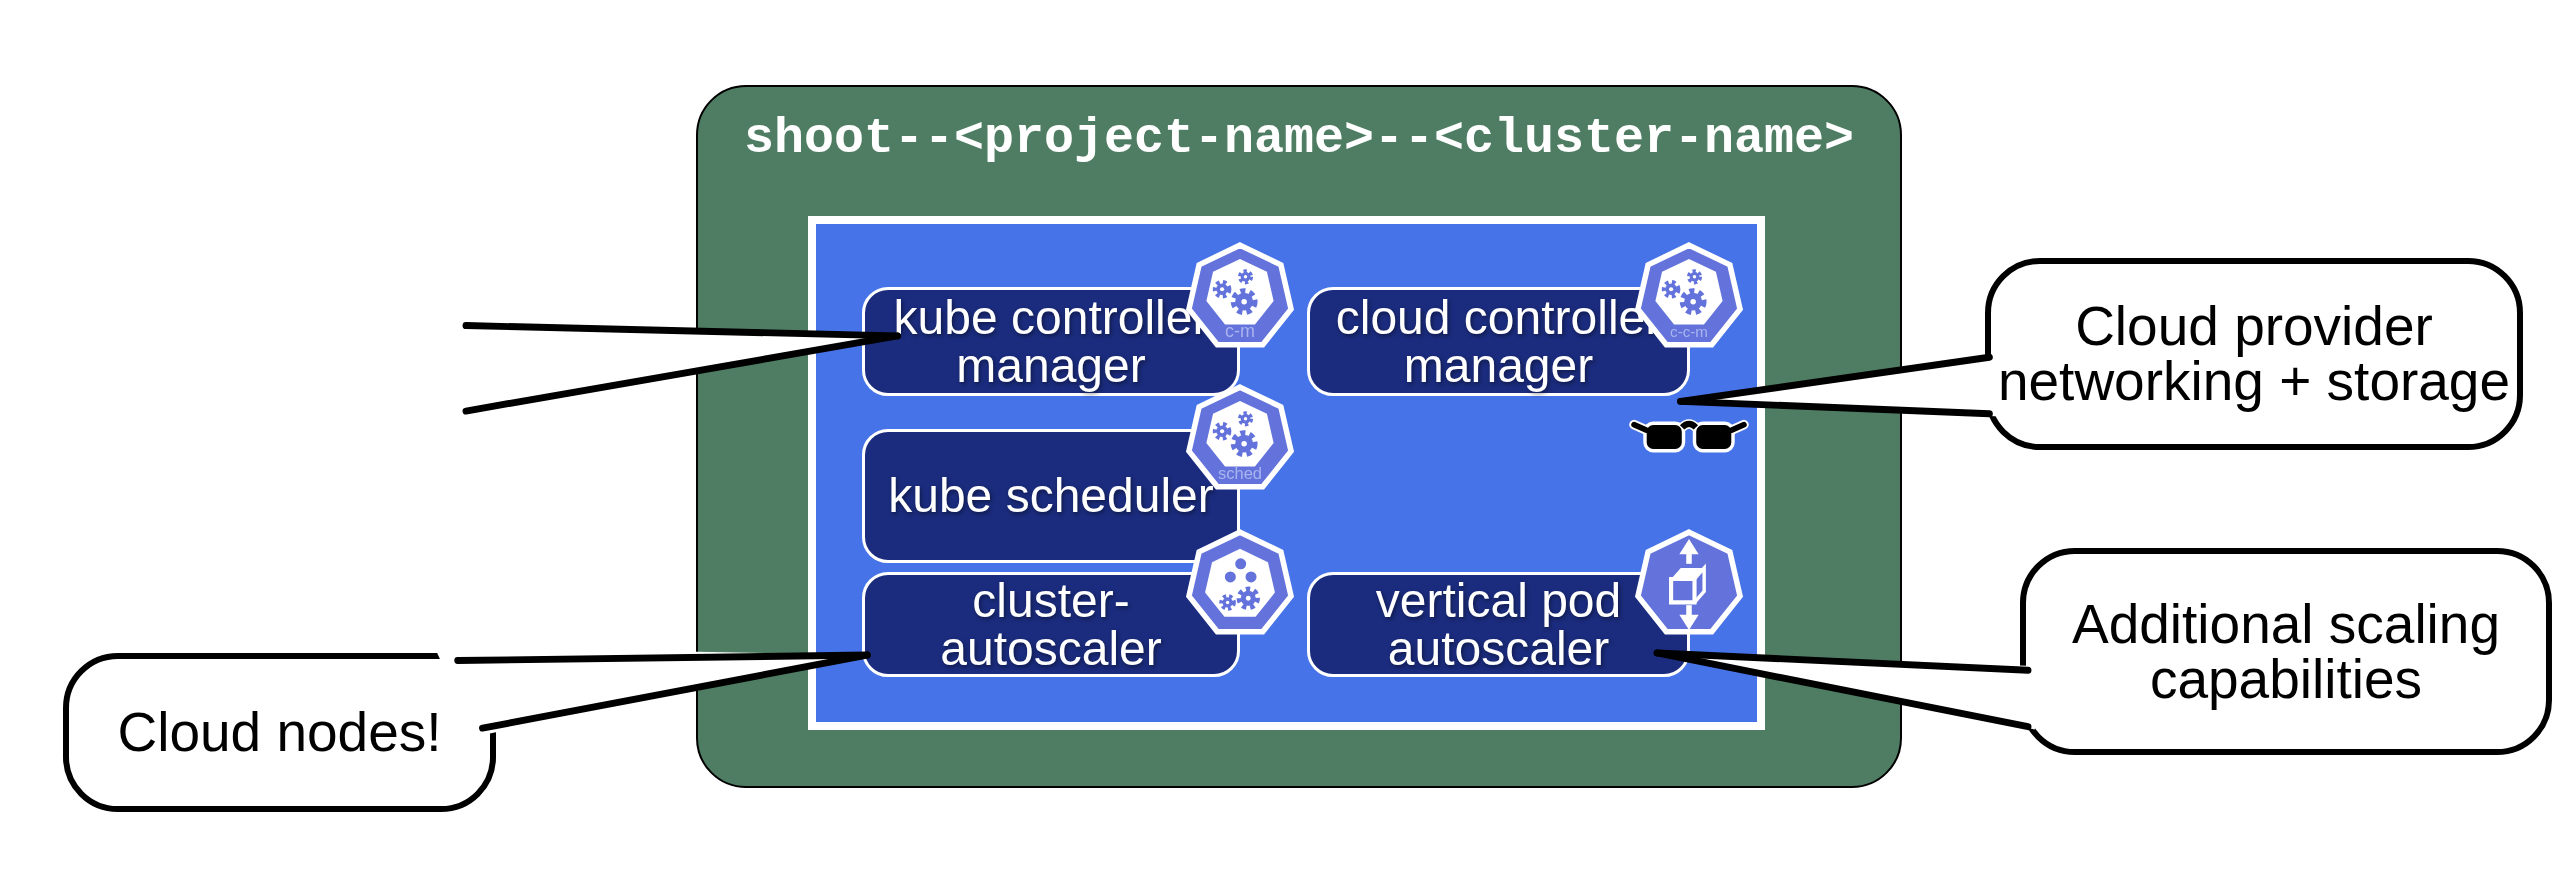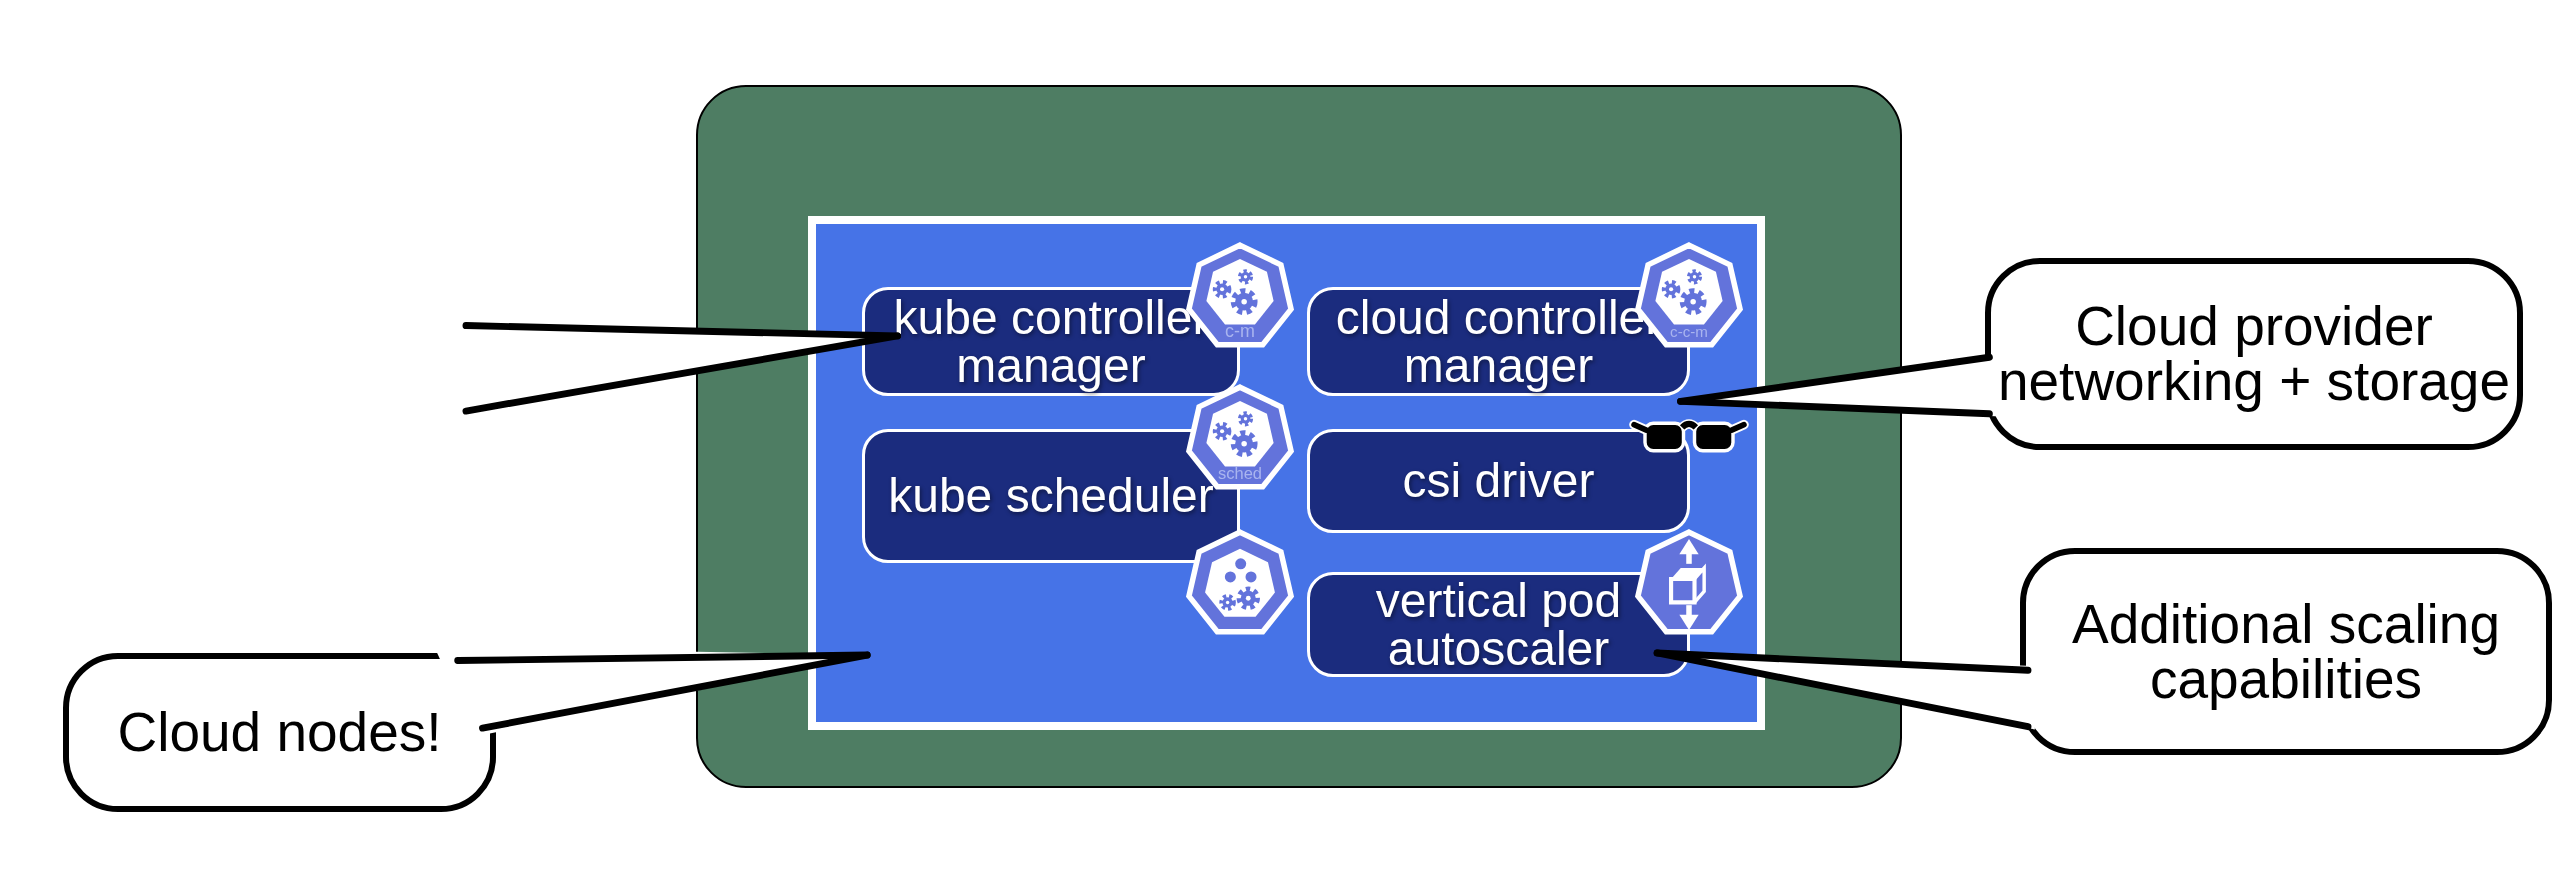--- a/index.html
+++ b/index.html
@@ -61,36 +61,37 @@
   .tails{position:absolute;left:0;top:0;width:2576px;height:891px;pointer-events:none;}
   .tail-fill{fill:#ffffff;}
   .tail-edge{stroke:#000;stroke-width:10;stroke-linecap:round;fill:none;}
 </style>
 </head>
 <body>
 
 <div class="canvas">
 
   <div class="green-box"></div>
+  <div class="shoot-title">shoot--&lt;project-name&gt;--&lt;cluster-name&gt;</div>
 
   <div class="blue-panel"></div>
 
   <div class="node n1">
     <div class="node-label">kube controller
 manager</div>
   </div>
   <div class="node n2">
     <div class="node-label">cloud controller
 manager</div>
   </div>
   <div class="node n3">
     <div class="node-label">kube scheduler</div>
   </div>
-  <div class="node n4">
-    <div class="node-label">csi driver</div>
+  <div class="node n5">
+    <div class="node-label">cluster-autoscaler</div>
   </div>
   <div class="node n6">
     <div class="node-label">vertical pod
 autoscaler</div>
   </div>
 
   <svg class="icon" style="left:1178px;top:232px;" width="124" height="131" viewBox="-90 -95 180 190">
     <polygon class="hept" points="0,-76 59.4,-47.4 74.1,16.9 33,68.5 -33,68.5 -74.1,16.9 -59.4,-47.4"></polygon>
     <polygon class="hept-inner" points="0,-50 39.1,-31.2 48.8,11.1 21.7,45.1 -21.7,45.1 -48.8,11.1 -39.1,-31.2" transform="translate(0,-6)"></polygon>
     <g>

